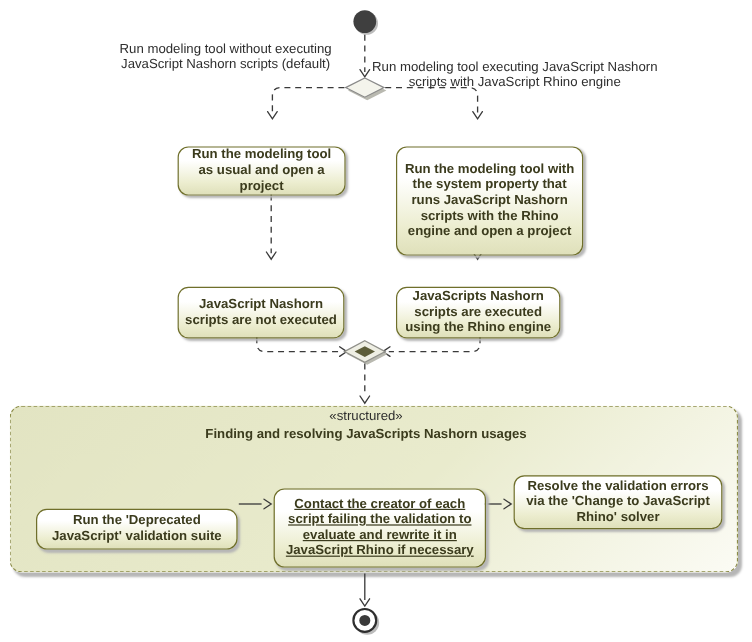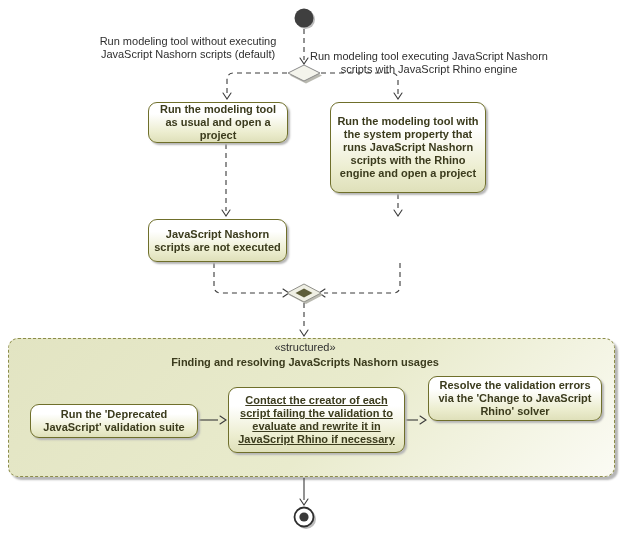--- a/index.html
+++ b/index.html
@@ -12,20 +12,21 @@
   .dashed{stroke-dasharray:5 4;}
   .arrowhead{fill:none;stroke:var(--flow-line,#3a3a3a);stroke-width:1.1;stroke-linecap:round;}
   .activity{
     position:absolute;box-sizing:border-box;
     display:flex;align-items:center;justify-content:center;text-align:center;
     border:1.4px solid var(--activity-border,#6f6f2b);border-radius:9px;
     background:linear-gradient(to bottom,var(--activity-fill-top,#ffffff) 28%,#ecedcf 75%,var(--activity-fill-bottom,#dfe0ba) 100%);
     box-shadow:2px 2px 2px var(--shadow,#b6b6b6);
     color:var(--activity-text,#3b3b1d);font-size:11px;line-height:13px;font-weight:bold;
     padding:1px 4px;
+    margin-top:20px;
   }
   .guard{
     position:absolute;text-align:center;color:var(--guard-text,#2e2e2e);
     font-size:11px;line-height:13px;font-weight:normal;
   }
   .region{
     position:absolute;left:8px;top:338px;width:607px;height:139px;box-sizing:border-box;
     border:1.6px dashed var(--region-border,#8d8d4a);border-radius:10px;
     background:linear-gradient(135deg,var(--region-fill,#e2e4c2) 0%,#e9ebcd 55%,#fbfbf4 100%);
     box-shadow:3px 3px 2px var(--shadow,#b6b6b6);
@@ -136,20 +137,23 @@
   </div>
 
   <div class="activity" style="left:330px;top:102px;width:156px;height:91px;">
     <span>Run the modeling tool with the system property that runs JavaScript Nashorn scripts with the Rhino engine and open a project</span>
   </div>
 
   <div class="activity" style="left:148px;top:219px;width:139px;height:43px;">
     <span>JavaScript Nashorn scripts are not executed</span>
   </div>
 
+  <div class="activity" style="left:330px;top:219px;width:137px;height:43px;">
+    <span>JavaScripts Nashorn scripts are executed using the Rhino engine</span>
+  </div>
 
   <div class="activity" style="left:30px;top:404px;width:168px;height:34px;">
     <span>Run the 'Deprecated JavaScript' validation suite</span>
   </div>
 
   <div class="activity" style="left:228px;top:387px;width:177px;height:66px;text-decoration:underline;">
     <span>Contact the creator of each script failing the validation to evaluate and rewrite it in JavaScript Rhino if necessary</span>
   </div>
 
   <div class="activity" style="left:428px;top:376px;width:174px;height:45px;">

